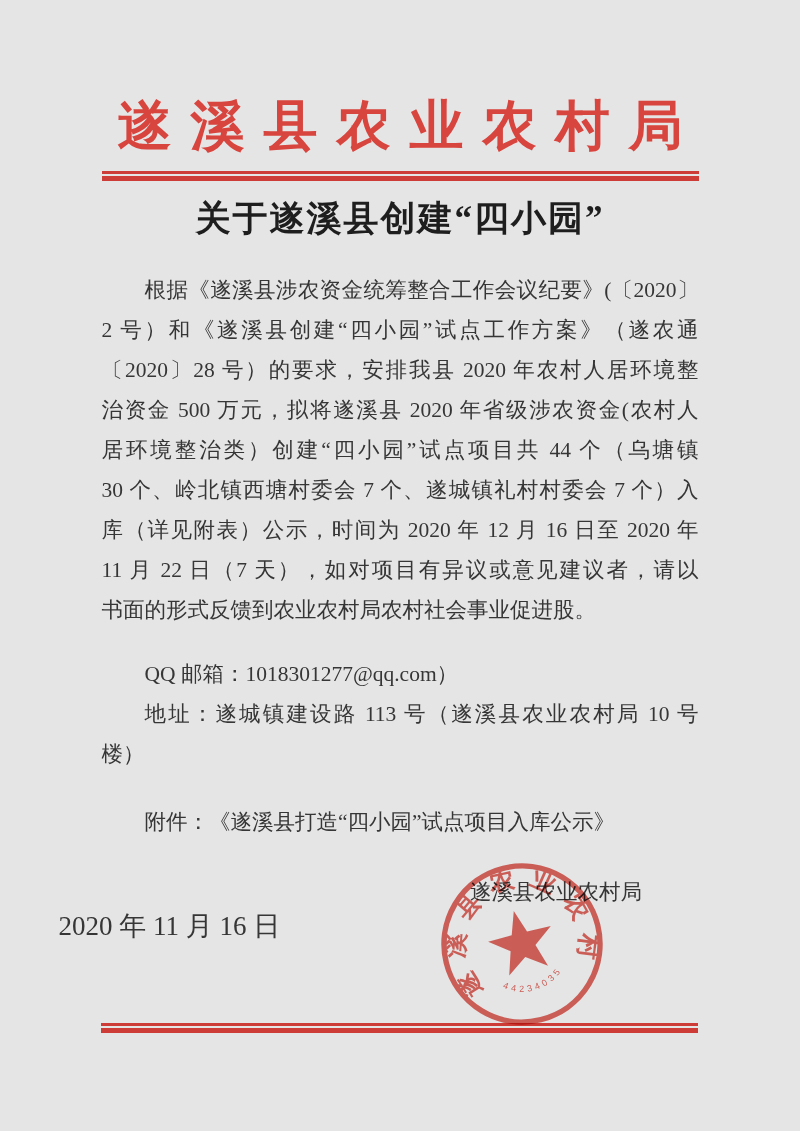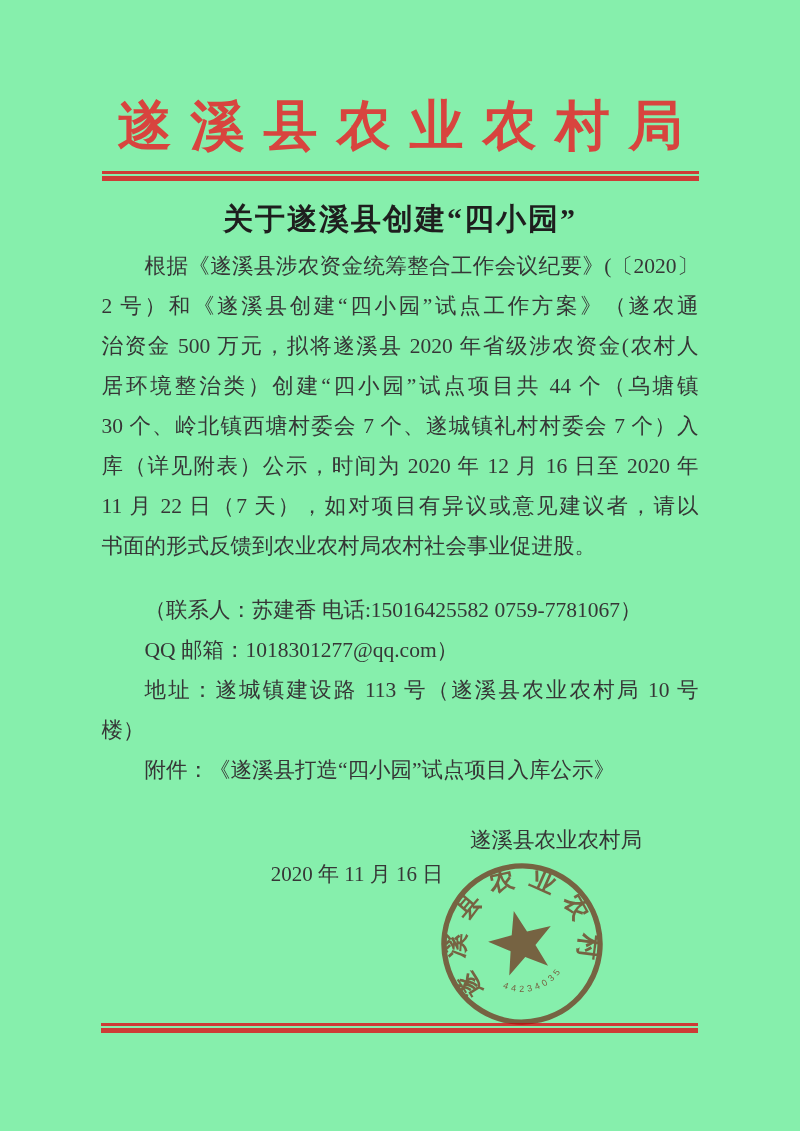--- a/index.html
+++ b/index.html
@@ -5,21 +5,21 @@
   html, body {
     margin: 0;
     padding: 0;
     background: #ffffff;
   }
   .page {
     position: relative;
     width: 800px;
     height: 1131px;
     margin: 0 auto;
-    background: #86efac;
+    background: #e5e5e5;
     overflow: hidden;
     font-family: "Liberation Serif", "DejaVu Serif", serif;
     color: #363636;
     box-sizing: border-box;
     padding-top: 90px;
   }
   .content-col {
     width: 597px;
     margin: 0 auto;
   }
@@ -45,30 +45,30 @@
   .rule-top { margin-top: 9px; }
   .rule-bottom {
     position: absolute;
     left: 101px;
     top: 1023px;
   }
   
   .doc-title {
     margin-top: 15px;
     text-align: center;
-    font-size: 30px;
+    font-size: 35px;
     line-height: 45px;
     font-weight: bold;
     color: #1e1e1e;
     letter-spacing: 2px;
   }
   
-  .body-block   { margin-top: 5px; }
+  .body-block   { margin-top: 29px; }
   .contact-block{ margin-top: 24px; }
-  .attach-block { }
+  .attach-block { margin-top: 28px; }
   .tline {
     font-size: 21.5px;
     line-height: 40px;
     white-space: nowrap;
     color: #363636;
   }
   .tline.fill {
     white-space: normal;
     text-align: justify;
     text-align-last: justify;
@@ -77,23 +77,23 @@
   
   .sign-name {
     margin-top: 31px;
     font-size: 21.5px;
     line-height: 38px;
     text-align: right;
     padding-right: 113px;
     color: #363636;
   }
   .sign-date {
-    font-size: 21px;
+    font-size: 27px;
     line-height: 30px;
-    text-align: center;
+    text-align: left;
     padding-right: 86px;
     color: #363636;
   }
   
   .seal {
     position: absolute;
     left: 434px;
     top: 856px;
     width: 176px;
     height: 176px;
@@ -116,30 +116,30 @@
     <div class="thick"></div>
   </div>
 
   <div class="doc-title">
     <div>关于遂溪县创建“四小园”</div>
   </div>
 
   <div class="content-col body-block">
       <div class="tline fill ind">根据《遂溪县涉农资金统筹整合工作会议纪要》(〔2020〕</div>
       <div class="tline fill">2 号）和《遂溪县创建“四小园”试点工作方案》（遂农通</div>
+      <div class="tline fill">〔2020〕28 号）的要求，安排我县 2020 年农村人居环境整</div>
       <div class="tline fill">治资金 500 万元，拟将遂溪县 2020 年省级涉农资金(农村人</div>
       <div class="tline fill">居环境整治类）创建“四小园”试点项目共 44 个（乌塘镇</div>
       <div class="tline fill">30 个、岭北镇西塘村委会 7 个、遂城镇礼村村委会 7 个）入</div>
       <div class="tline fill">库（详见附表）公示，时间为 2020 年 12 月 16 日至 2020 年</div>
       <div class="tline fill">11 月 22 日（7 天），如对项目有异议或意见建议者，请以</div>
       <div class="tline">书面的形式反馈到农业农村局农村社会事业促进股。</div>
     </div>
 
   <div class="content-col contact-block">
-      <div class="tline ind">（联系人：苏建香 电话:15016425582 0759-7781067）</div>
       <div class="tline ind">QQ 邮箱：1018301277@qq.com）</div>
       <div class="tline fill ind">地址：遂城镇建设路 113 号（遂溪县农业农村局 10 号</div>
       <div class="tline">楼）</div>
     </div>
 
   <div class="content-col attach-block">
       <div class="tline ind">附件：《遂溪县打造“四小园”试点项目入库公示》</div>
     </div>
 
   <div class="content-col sign-name">遂溪县农业农村局</div>

